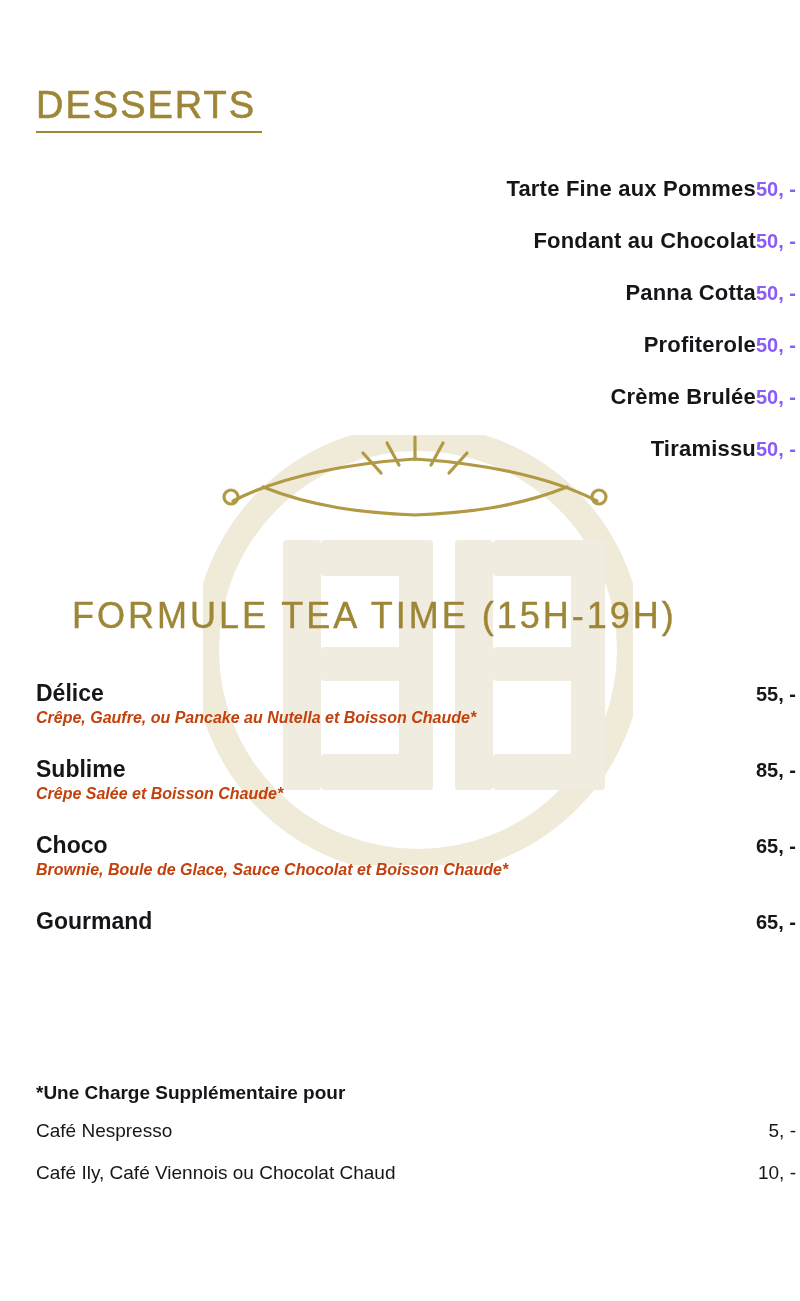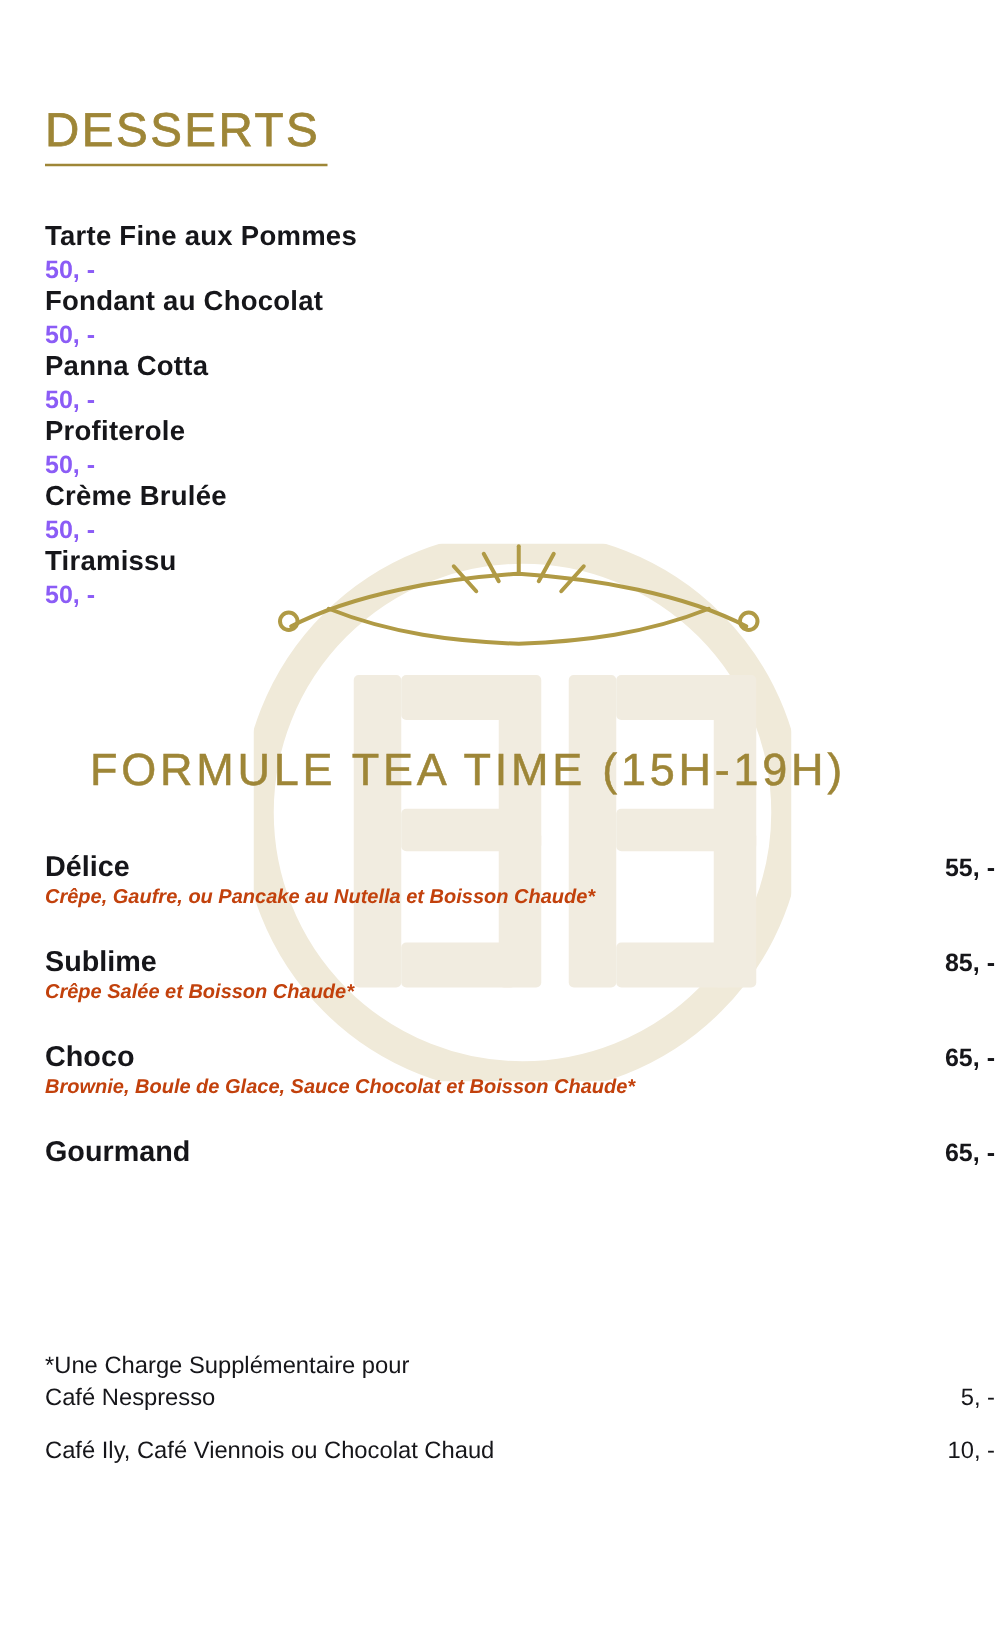--- a/index.html
+++ b/index.html
@@ -63,23 +63,22 @@
   
   .dessert-list {
     position: absolute;
     left: 36px;
     top: 176px;
     width: 760px;
   }
   .row {
     display: flex;
     align-items: baseline;
-    justify-content: space-between;
+    justify-content: flex-end;
     height: 52px;
-    flex-direction: column;
   }
   .row .name {
     font-size: 22px;
     font-weight: bold;
     color: #16161a;
     letter-spacing: 0.2px;
   }
   .row .price {
     font-size: 20px;
     font-weight: bold;
@@ -137,21 +136,22 @@
   
   .notes {
     position: absolute;
     left: 36px;
     top: 1082px;
     width: 760px;
   }
   .note-title {
     font-size: 19px;
     color: #16161a;
-    margin-bottom: 4px;
+    margin-bottom: 16px;
+    font-weight: bold;
   }
   .note-row {
     display: flex;
     align-items: baseline;
     justify-content: space-between;
     height: 42px;
   }
   .note-row .n-name {
     font-size: 19px;
     color: #16161a;

